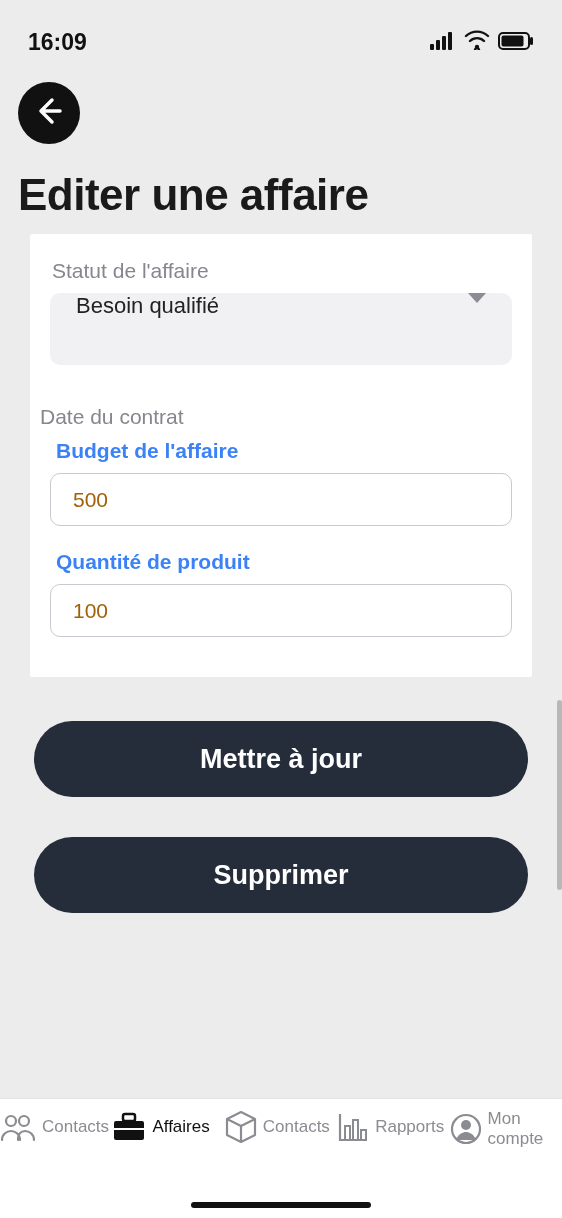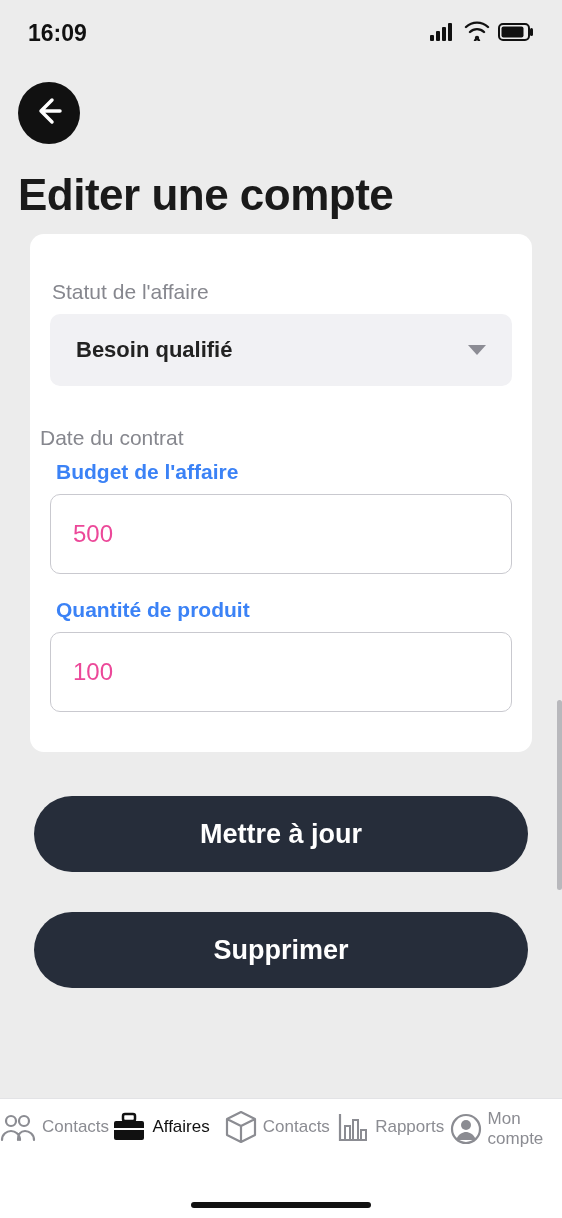--- a/index.html
+++ b/index.html
@@ -8,21 +8,21 @@
       font-family: -apple-system, BlinkMacSystemFont, "Segoe UI", Arial, sans-serif;
       background: #ececec;
       color: #111;
       position: relative;
     }
 
     
     .status-bar {
       display: flex;
       justify-content: space-between;
-      align-items: center;
+      align-items: flex-end;
       padding: 10px 28px 0 28px;
       height: 56px;
       font-size: 23px;
       font-weight: 600;
       gap: 48px;
     }
     .status-icons { display: flex; align-items: center; gap: 8px; }
 
     
     .header {
@@ -41,48 +41,48 @@
       font-size: 44px;
       font-weight: 800;
       margin-top: 26px;
       letter-spacing: -0.5px;
       color: #1a1a1a;
     }
 
     
     .card {
       background: #ffffff;
-      border-radius: 14px;
+      border-radius: 2px;
       margin: 4px 30px 0 30px;
-      padding: 40px 20px 40px 20px;
+      padding: 19px 20px 40px 20px;
     }
 
     .label {
       color: #86878e;
       font-size: 21px;
       font-weight: 500;
       margin: 6px 0 10px 2px;
     }
     .label-dark {
       color: #3b82f6;
       font-size: 21px;
       font-weight: 600;
       margin: 6px 0 10px 6px;
     }
 
     .select-box {
       background: #f1f1f4;
       border-radius: 10px;
       height: 72px;
       display: flex;
-      align-items: center;
+      align-items: flex-start;
       justify-content: space-between;
       padding: 0 26px;
       font-size: 22px;
-      font-weight: 700;
+      font-weight: 400;
       color: #222;
       cursor: pointer;
     }
     .chevron {
       width: 0; height: 0;
       border-left: 9px solid transparent;
       border-right: 9px solid transparent;
       border-top: 10px solid #8c8c94;
     }
 
@@ -97,28 +97,28 @@
       background: #f0f0f3;
       border-radius: 10px;
       padding: 10px 20px;
       font-size: 23px;
       font-weight: 500;
       color: #222;
     }
 
     .text-input {
       width: 100%;
-      height: 80px;
+      height: 53px;
       background: #ffffff;
       border: 1.5px solid #c9c9cf;
       border-radius: 10px;
       padding: 0 22px;
-      font-size: 24px;
+      font-size: 21px;
       font-weight: 400;
-      color: #ec4899;
+      color: #a16207;
       outline: none;
       margin-bottom: 18px;
     }
 
     
     .button-area {
       padding: 44px 34px 0 34px;
     }
     .btn {
       width: 100%;
@@ -211,21 +211,21 @@
 </div>
 
 <div class="header">
   <div class="back-btn">
     <span>
       <svg width="30" height="30" viewBox="0 0 30 30">
           <path d="M18 4 L7 15 L18 26 M7 15 H26" stroke="#fff" stroke-width="3.5" fill="none" stroke-linecap="round" stroke-linejoin="round"></path>
         </svg>
     </span>
   </div>
-  <h1 class="page-title">Editer une compte</h1>
+  <h1 class="page-title">Editer une affaire</h1>
 </div>
 
 <div class="card">
   <div class="label">Statut de l'affaire</div>
   <div class="select-box">
     <span>Besoin qualifié</span>
     <span class="chevron"></span>
   </div>
 
   <div class="section-gap"></div>

